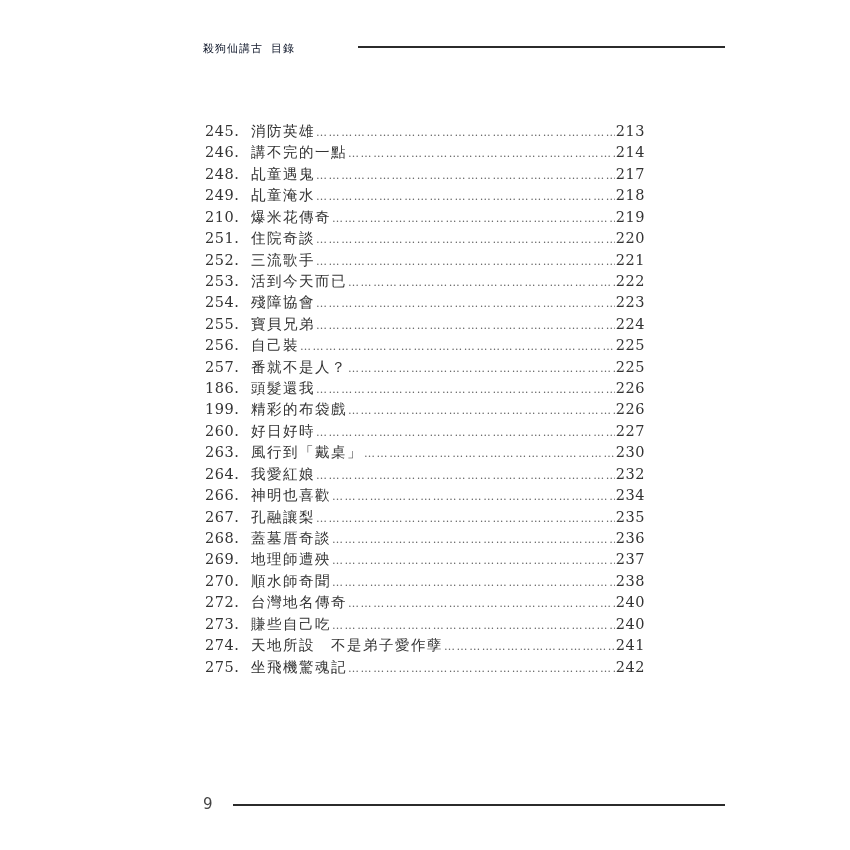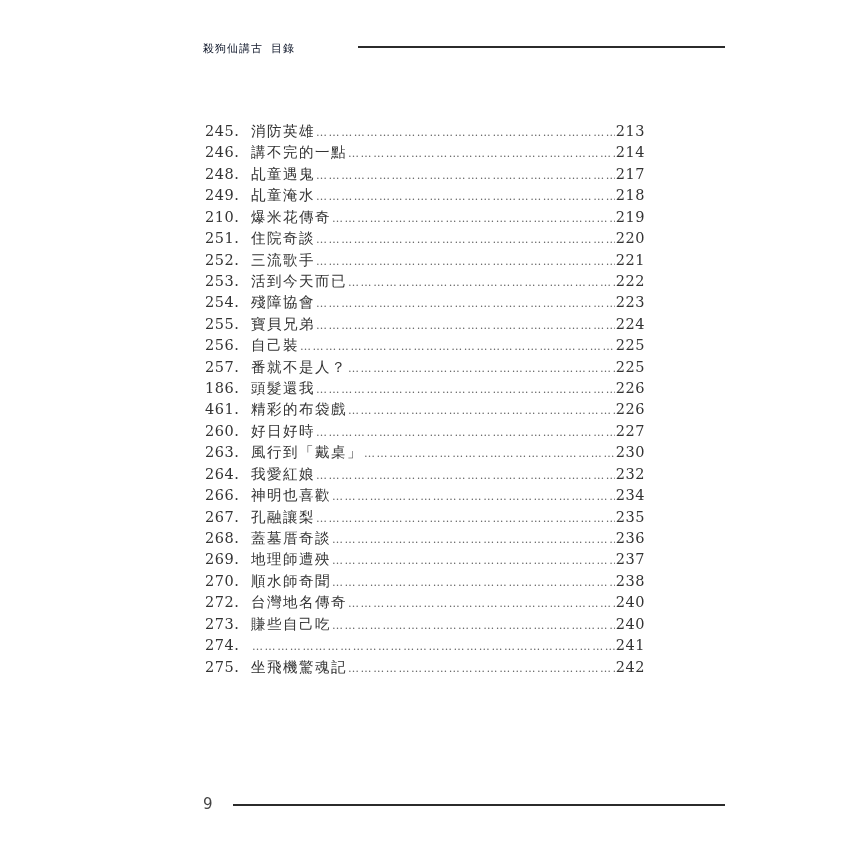--- a/index.html
+++ b/index.html
@@ -188,21 +188,21 @@
       <span class="toc-leader"></span>
       <span class="toc-page">225</span>
     </div>
     <div class="toc-row">
       <span class="toc-num">186.</span>
       <span class="toc-title">頭髮還我</span>
       <span class="toc-leader"></span>
       <span class="toc-page">226</span>
     </div>
     <div class="toc-row">
-      <span class="toc-num">461.</span>
+      <span class="toc-num">199.</span>
       <span class="toc-title">精彩的布袋戲</span>
       <span class="toc-leader"></span>
       <span class="toc-page">226</span>
     </div>
     <div class="toc-row">
       <span class="toc-num">260.</span>
       <span class="toc-title">好日好時</span>
       <span class="toc-leader"></span>
       <span class="toc-page">227</span>
     </div>
@@ -255,20 +255,21 @@
       <span class="toc-page">240</span>
     </div>
     <div class="toc-row">
       <span class="toc-num">273.</span>
       <span class="toc-title">賺些自己吃</span>
       <span class="toc-leader"></span>
       <span class="toc-page">240</span>
     </div>
     <div class="toc-row">
       <span class="toc-num">274.</span>
+      <span class="toc-title">天地所設　不是弟子愛作孽</span>
       <span class="toc-leader"></span>
       <span class="toc-page">241</span>
     </div>
     <div class="toc-row">
       <span class="toc-num">275.</span>
       <span class="toc-title">坐飛機驚魂記</span>
       <span class="toc-leader"></span>
       <span class="toc-page">242</span>
     </div>
   </div>

